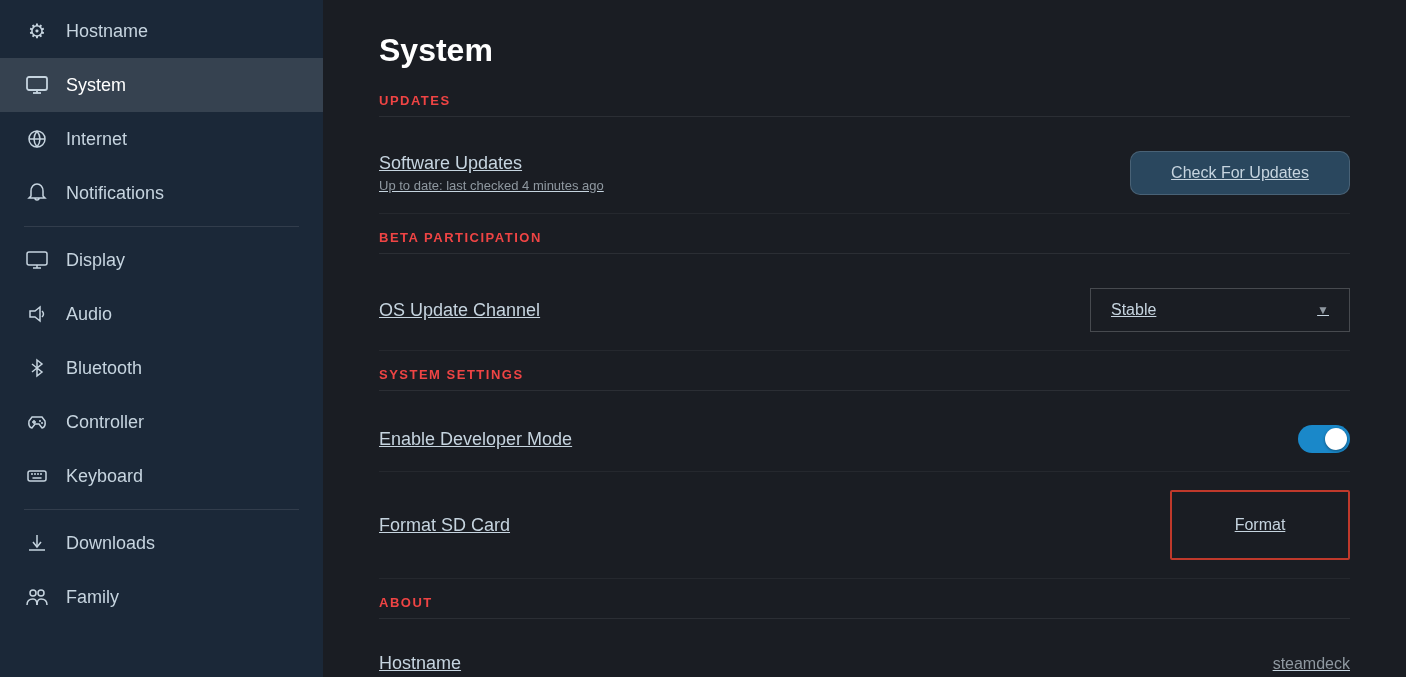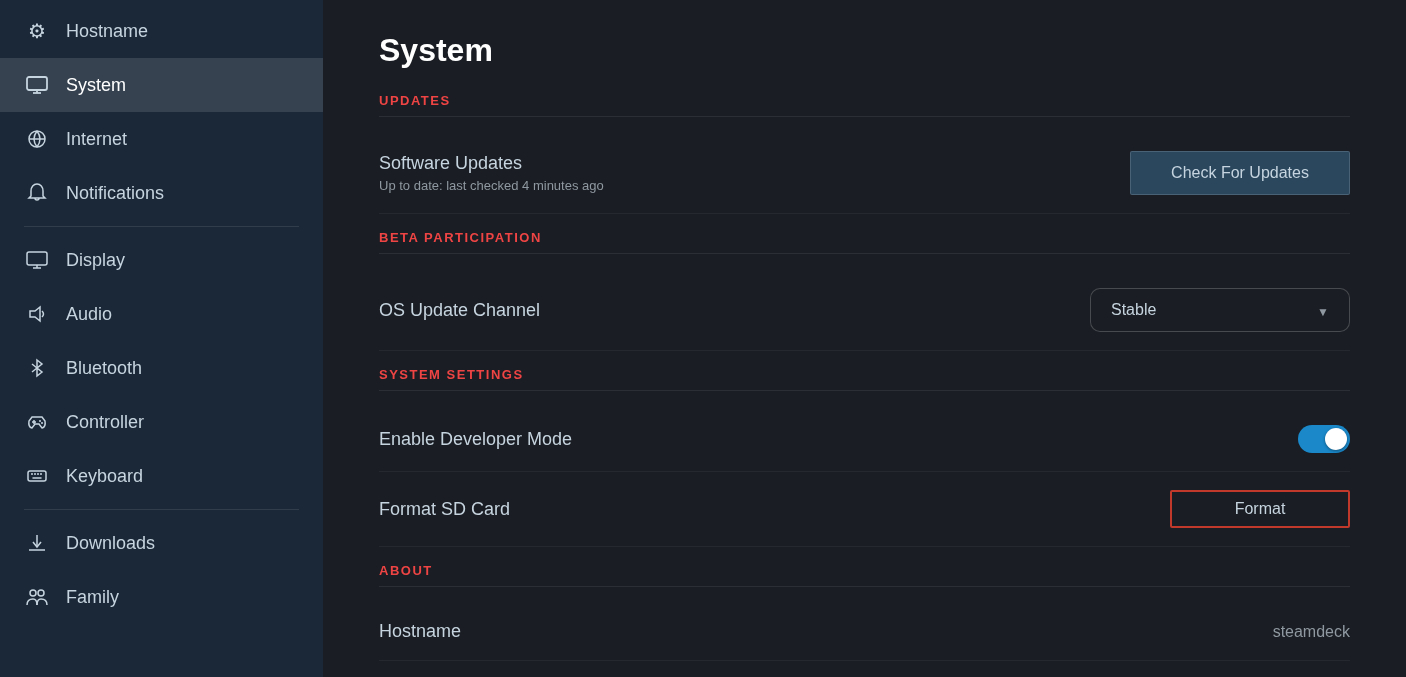--- a/index.html
+++ b/index.html
@@ -82,20 +82,21 @@
       padding-bottom: 8px;
       border-bottom: 1px solid rgba(255,255,255,0.08);
     }
 
     .setting-row {
       display: flex;
       align-items: center;
       justify-content: space-between;
       padding: 18px 0;
       border-bottom: 1px solid rgba(255,255,255,0.05);
+      text-decoration: underline;
     }
 
     .setting-row-left {
       display: flex;
       flex-direction: column;
       gap: 4px;
     }
 
     .setting-label {
       font-size: 18px;
@@ -109,49 +110,49 @@
     }
 
     
     .btn-default {
       background: #2a475e;
       color: #c6d4df;
       border: 1px solid rgba(255,255,255,0.15);
       padding: 12px 32px;
       font-size: 16px;
       cursor: pointer;
-      border-radius: 2px;
+      border-radius: 10px;
       min-width: 220px;
       text-align: center;
     }
 
     .btn-format {
       background: #1a1d23;
       color: #c6d4df;
       border: 2px solid #c0392b;
-      padding: 8px 32px;
+      padding: 24px 32px;
       font-size: 16px;
       cursor: pointer;
       border-radius: 2px;
       min-width: 180px;
       text-align: center;
     }
 
     
     .dropdown {
       background: #1a1d23;
       color: #c6d4df;
       border: 1px solid rgba(255,255,255,0.2);
       padding: 12px 20px;
       font-size: 16px;
       cursor: pointer;
-      border-radius: 10px;
+      border-radius: 0;
       min-width: 260px;
       display: flex;
-      align-items: flex-end;
+      align-items: center;
       justify-content: space-between;
       gap: 16px;
     }
 
     .dropdown-arrow {
       font-size: 12px;
       color: #8f98a0;
     }
 
     

